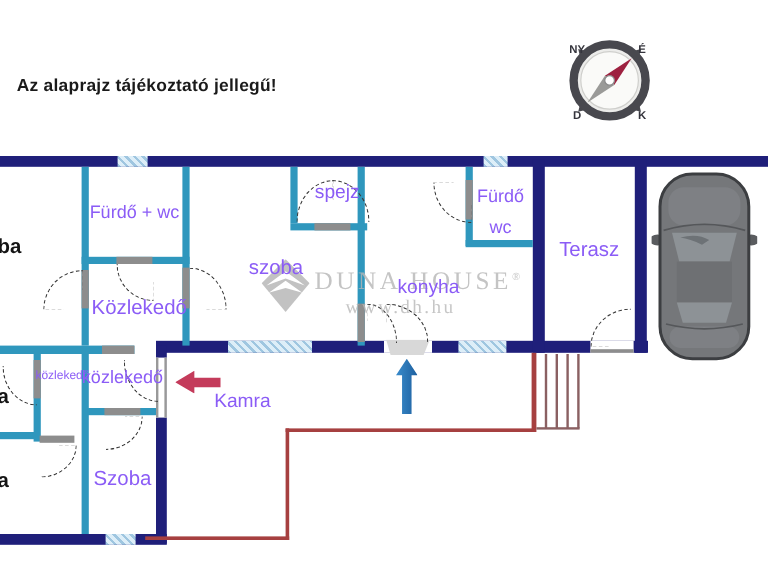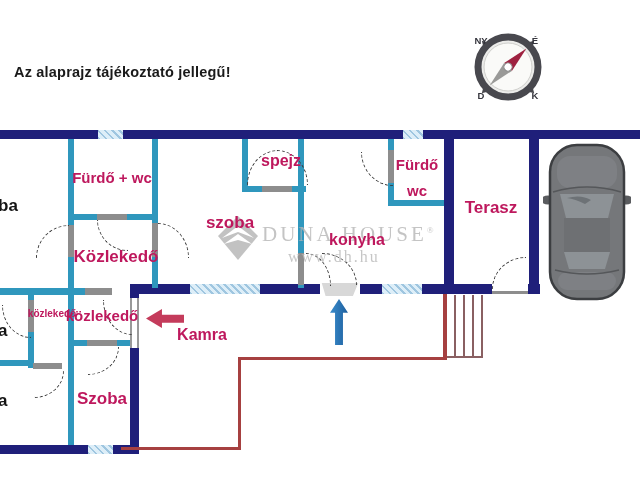--- a/index.html
+++ b/index.html
@@ -14,21 +14,21 @@
   
   .arc{position:absolute;}
   .a-tl{border-top:1.4px dashed #3c3c3c;border-left:1.4px dashed #3c3c3c;border-top-left-radius:100%;}
   .a-tr{border-top:1.4px dashed #3c3c3c;border-right:1.4px dashed #3c3c3c;border-top-right-radius:100%;}
   .a-bl{border-bottom:1.4px dashed #3c3c3c;border-left:1.4px dashed #3c3c3c;border-bottom-left-radius:100%;}
   .a-br{border-bottom:1.4px dashed #3c3c3c;border-right:1.4px dashed #3c3c3c;border-bottom-right-radius:100%;}
   
   .rl{position:absolute;background:#a64040;}
   .sl{position:absolute;background:#8a6062;}
   
-  .lbl{position:absolute;transform:translate(-50%,-50%);font-weight:bold;color:#be185d;white-space:nowrap;}
+  .lbl{position:absolute;transform:translate(-50%,-50%);font-weight:normal;color:#8b5cf6;white-space:nowrap;}
   .edge{position:absolute;font-weight:bold;color:#141414;white-space:nowrap;}
   #notice{position:absolute;left:14px;top:64px;font-size:14.5px;font-weight:bold;color:#1a1a1a;letter-spacing:.2px;}
   
   #wm{position:absolute;left:218px;top:216px;opacity:.8;}
   #wm .brand{position:absolute;left:44px;top:6px;font-family:"Liberation Serif","DejaVu Serif",serif;
              font-size:21px;letter-spacing:3px;color:#b6b6b6;text-transform:uppercase;white-space:nowrap;}
   #wm .reg{font-size:9px;vertical-align:super;letter-spacing:0;}
   #wm .url{position:absolute;left:70px;top:32px;font-family:"Liberation Serif","DejaVu Serif",serif;
            font-size:16px;letter-spacing:2px;color:#b9b9b9;white-space:nowrap;}
   

